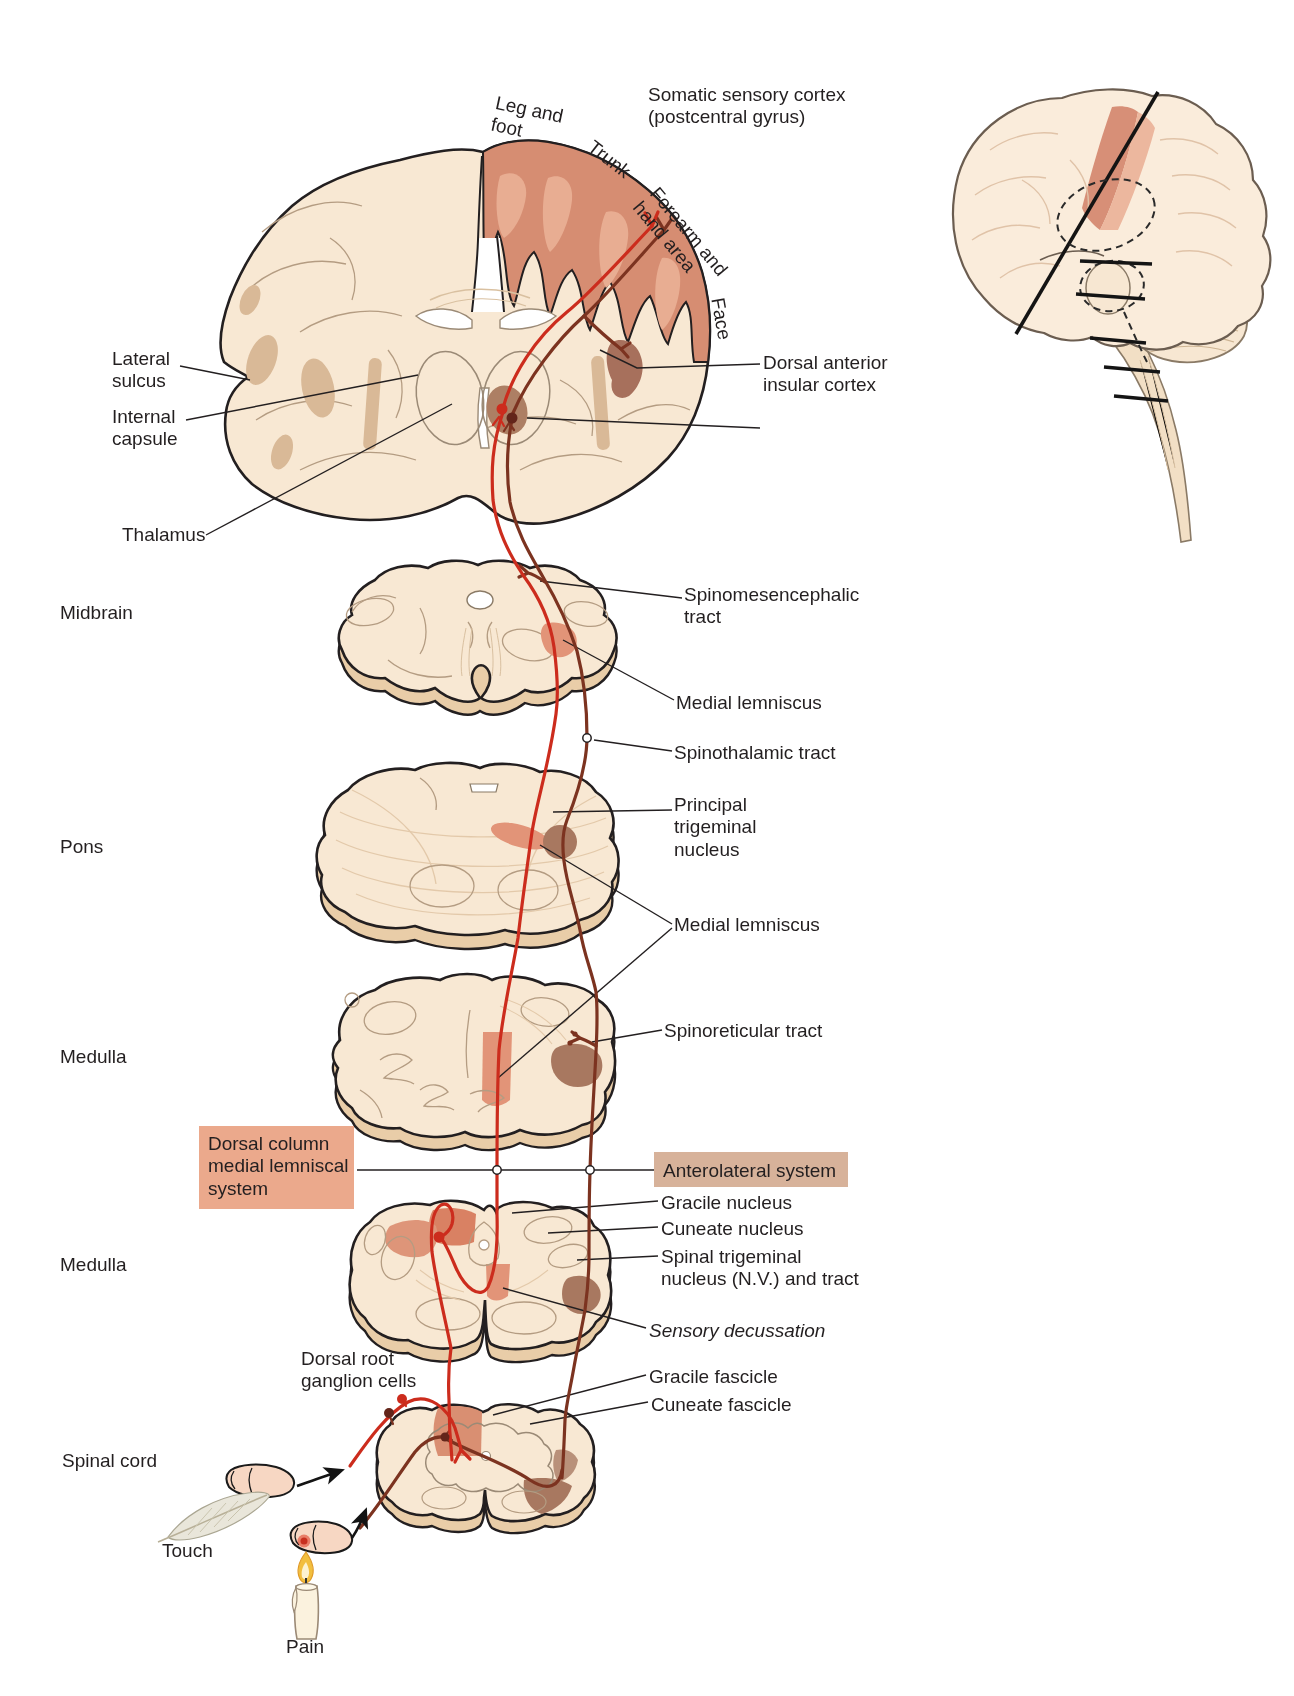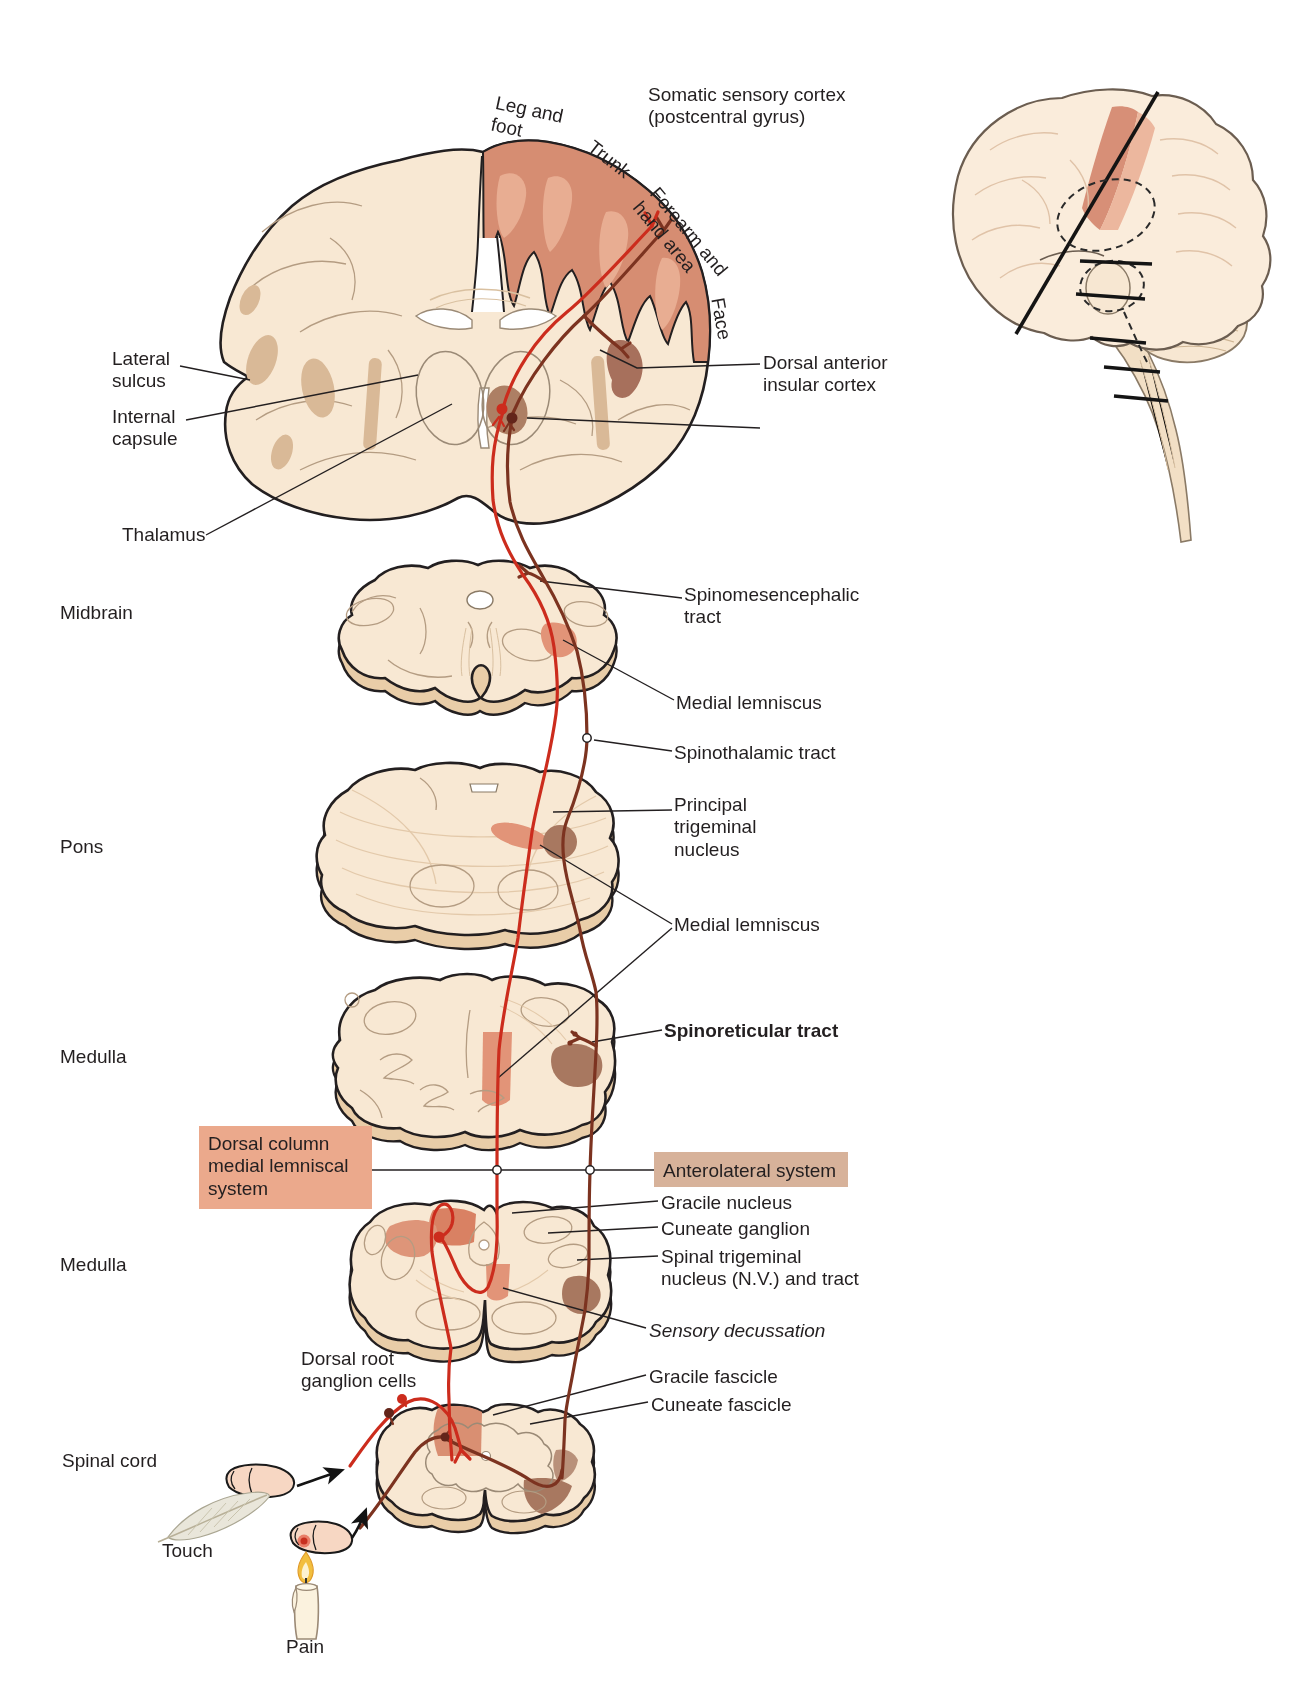--- a/index.html
+++ b/index.html
@@ -1,21 +1,21 @@
 <!DOCTYPE html>
 <html><head>
 <meta charset="utf-8">
 <style>
   html,body{margin:0;padding:0;background:#ffffff;}
   #fig{position:relative;width:1294px;height:1696px;background:#ffffff;overflow:hidden;
        font-family:"Liberation Sans","DejaVu Sans",sans-serif;color:#231f20;}
   #art{position:absolute;left:0;top:0;}
   .lbl{position:absolute;font-size:19px;line-height:1.18;white-space:pre-line;color:#231f20;}
   .rot{transform-origin:0 0;}
-  .boxl{background:#eba98c;padding:7px 24px 9px 9px;}
+  .boxl{background:#eba98c;padding:7px 6px 9px 9px;}
   .boxr{background:#d7b29a;padding:8px 12px 5px 9px;}
 </style>
 </head>
 <body>
 
 <div id="fig">
 
 <svg id="art" width="1294" height="1696" viewBox="0 0 1294 1696">
   <defs>
     <marker id="ah" markerWidth="9" markerHeight="9" refX="6" refY="3.5" orient="auto">
@@ -350,27 +350,27 @@
 <div class="lbl" style="left:60px;top:1254px;">Medulla</div>
 <div class="lbl" style="left:62px;top:1450px;">Spinal cord</div>
 <div class="lbl" style="left:684px;top:584px;">Spinomesencephalic
 tract</div>
 <div class="lbl" style="left:676px;top:692px;">Medial lemniscus</div>
 <div class="lbl" style="left:674px;top:742px;">Spinothalamic tract</div>
 <div class="lbl" style="left:674px;top:794px;">Principal
 trigeminal
 nucleus</div>
 <div class="lbl" style="left:674px;top:914px;">Medial lemniscus</div>
-<div class="lbl" style="left:664px;top:1020px;font-weight:bold;">Spinoreticular tract</div>
+<div class="lbl" style="left:664px;top:1020px;">Spinoreticular tract</div>
 <div class="lbl boxl" style="left:199px;top:1126px;">Dorsal column
 medial lemniscal
 system</div>
 <div class="lbl boxr" style="left:654px;top:1152px;">Anterolateral system</div>
 <div class="lbl" style="left:661px;top:1192px;">Gracile nucleus</div>
-<div class="lbl" style="left:661px;top:1218px;">Cuneate ganglion</div>
+<div class="lbl" style="left:661px;top:1218px;">Cuneate nucleus</div>
 <div class="lbl" style="left:661px;top:1246px;">Spinal trigeminal
 nucleus (N.V.) and tract</div>
 <div class="lbl" style="left:649px;top:1320px;font-style:italic;">Sensory decussation</div>
 <div class="lbl" style="left:649px;top:1366px;">Gracile fascicle</div>
 <div class="lbl" style="left:651px;top:1394px;">Cuneate fascicle</div>
 <div class="lbl" style="left:301px;top:1348px;">Dorsal root
 ganglion cells</div>
 <div class="lbl" style="left:162px;top:1540px;">Touch</div>
 <div class="lbl" style="left:286px;top:1636px;">Pain</div>
 

